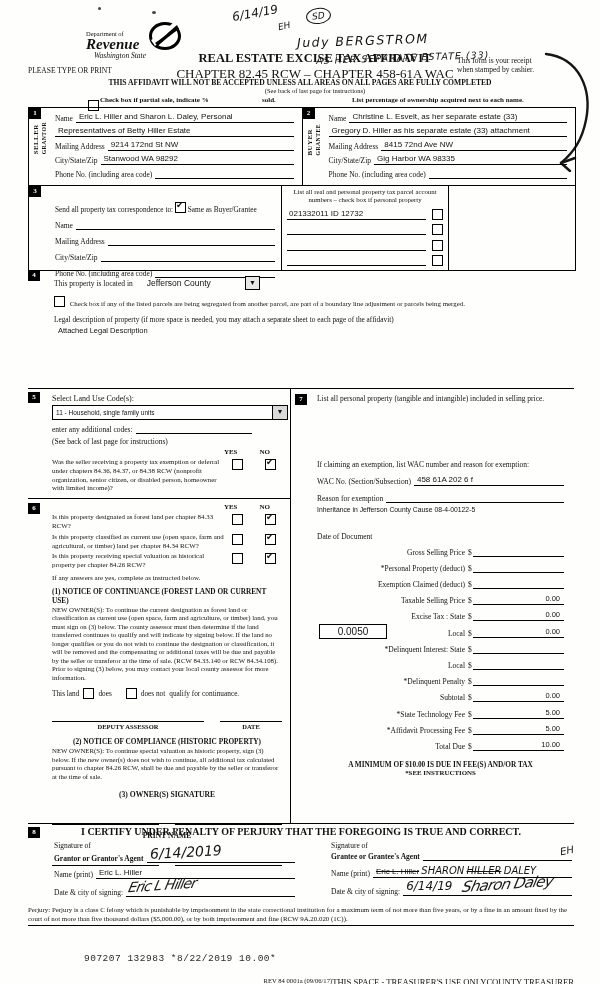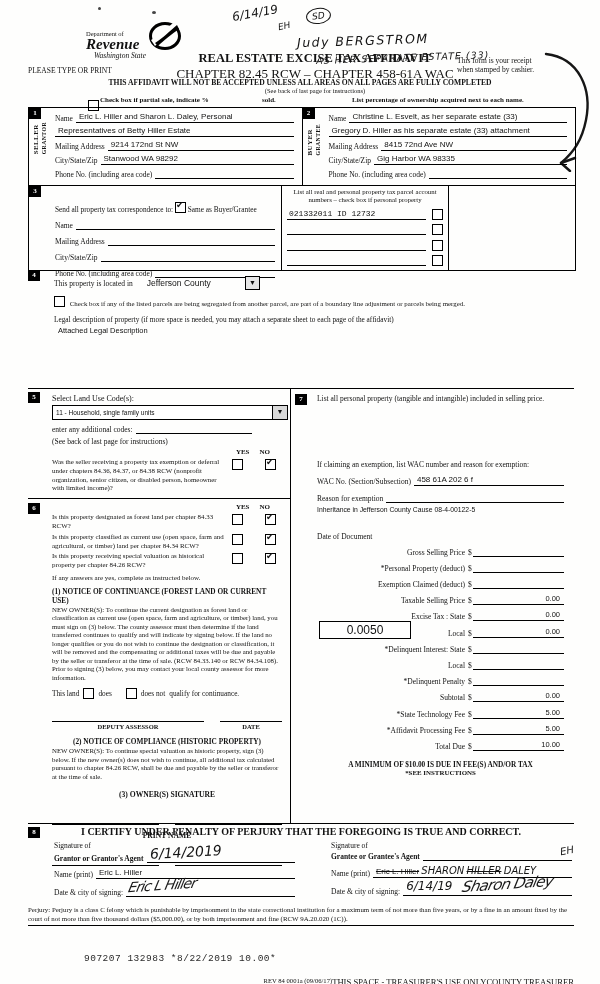--- a/index.html
+++ b/index.html
@@ -32,54 +32,54 @@
   .rowA{display:flex;height:77px}
   .cellA{flex:1;position:relative;padding:3px 8px 2px 26px;box-sizing:border-box}
   .cellA.l{border-right:1.3px solid #000}
   .rowB{display:flex;height:84px;border-top:1.3px solid #000}
   .colB1{width:252px;position:relative;padding:2px 6px 2px 26px;box-sizing:border-box}
   .colB2{width:168px;border-left:1.3px solid #000;border-right:1.3px solid #000;
          padding:2px 5px;box-sizing:border-box}
   .colB3{flex:1;padding:2px 8px;box-sizing:border-box}
   .phead{font-size:6.8px;line-height:8.2px;text-align:center}
   .prow{display:flex;align-items:flex-end;margin-top:4.5px}
-  .pv{flex:1;border-bottom:1px solid #000;font-family:Liberation Mono, monospace;
+  .pv{flex:1;border-bottom:1px solid #000;font-family:Liberation Sans, sans-serif;
       font-size:8px;line-height:10px;min-height:10px;padding:0 2px}
   .pcb{margin-left:6px}
   
   .cols{position:absolute;left:28px;top:388px;width:546px;height:436px;
         border-top:1.6px solid #000;border-bottom:1.6px solid #000;display:flex;box-sizing:border-box}
   .lcol{width:263px;border-right:1.4px solid #000;box-sizing:border-box}
   .rcol{flex:1;position:relative;padding:4px 10px 0 26px;box-sizing:border-box}
   .sec5{position:relative;padding:4px 8px 5px 24px}
   .sec6{position:relative;padding:2px 8px 0 24px;border-top:1.3px solid #000}
   .seltitle{font-size:8px;margin-top:1px}
   .select{margin-top:2px;width:234px;border:1.4px solid #000;height:13px;display:flex;background:#fff}
   .selval{flex:1;font-family:"Liberation Sans",sans-serif;font-size:6.5px;line-height:13px;padding-left:3px}
   .selarrow{width:14px;border-left:1.4px solid #000;background:#d9d9d9;text-align:center;
             font-size:7px;line-height:13px}
-  .ynhead{display:flex;justify-content:flex-end;gap:10px;padding-right:12px;font-weight:bold;
+  .ynhead{display:flex;justify-content:flex-end;gap:22px;padding-right:12px;font-weight:bold;
           font-size:7px;margin-top:2px}
   .qrow{display:flex;margin-top:2px}
   .qtext{flex:1;font-size:6.9px;line-height:8.8px;padding-right:6px}
   .qboxes{width:50px;display:flex;justify-content:space-between;align-items:flex-start;
           padding:1px 6px 0 0;box-sizing:border-box;flex:none}
   .para{font-size:6.8px;line-height:8.5px;margin-top:1px;text-align:left}
   .ttl{font-size:7.3px;font-weight:bold;margin-top:5px}
   .sigrow{display:flex;gap:16px;margin-top:12px}
   .sl{border-bottom:1px solid #000;height:10px}
   .sublab{display:flex;gap:16px;font-size:6.5px;font-weight:bold;margin-top:1px;text-align:center}
   
   .mrow{display:flex;align-items:flex-end;margin-top:5.2px;position:relative}
   .mlabel{width:148px;text-align:right;font-size:7.5px;white-space:nowrap;flex:none}
   .md{font-size:7.5px;margin:0 1px 0 3px}
   .mline{flex:1;border-bottom:1px solid #000;text-align:right;font-family:"Liberation Sans",sans-serif;
          font-size:7.5px;height:10px;line-height:10px;padding-right:4px}
   .ratebox{position:absolute;left:2px;bottom:-1px;width:66px;border:1.6px solid #000;
-           text-align:center;font-family:"Liberation Sans",sans-serif;font-size:12px;padding:1px 12px;background:#fff}
+           text-align:center;font-family:"Liberation Sans",sans-serif;font-size:10px;padding:1px 0;background:#fff}
   
   .sec8{position:absolute;left:28px;top:826px;width:546px}
   .s8cols{display:flex;gap:36px;padding:2px 2px 0 26px}
   .s8col{flex:1;position:relative}
   .s8lb{font-size:7.5px;white-space:nowrap}
   .hwbig{font-size:13px;line-height:9px;position:relative;top:-1px}
   .strike{text-decoration:line-through}
   .speck{position:absolute;background:#444;border-radius:50%}
 </style>
 </head>

